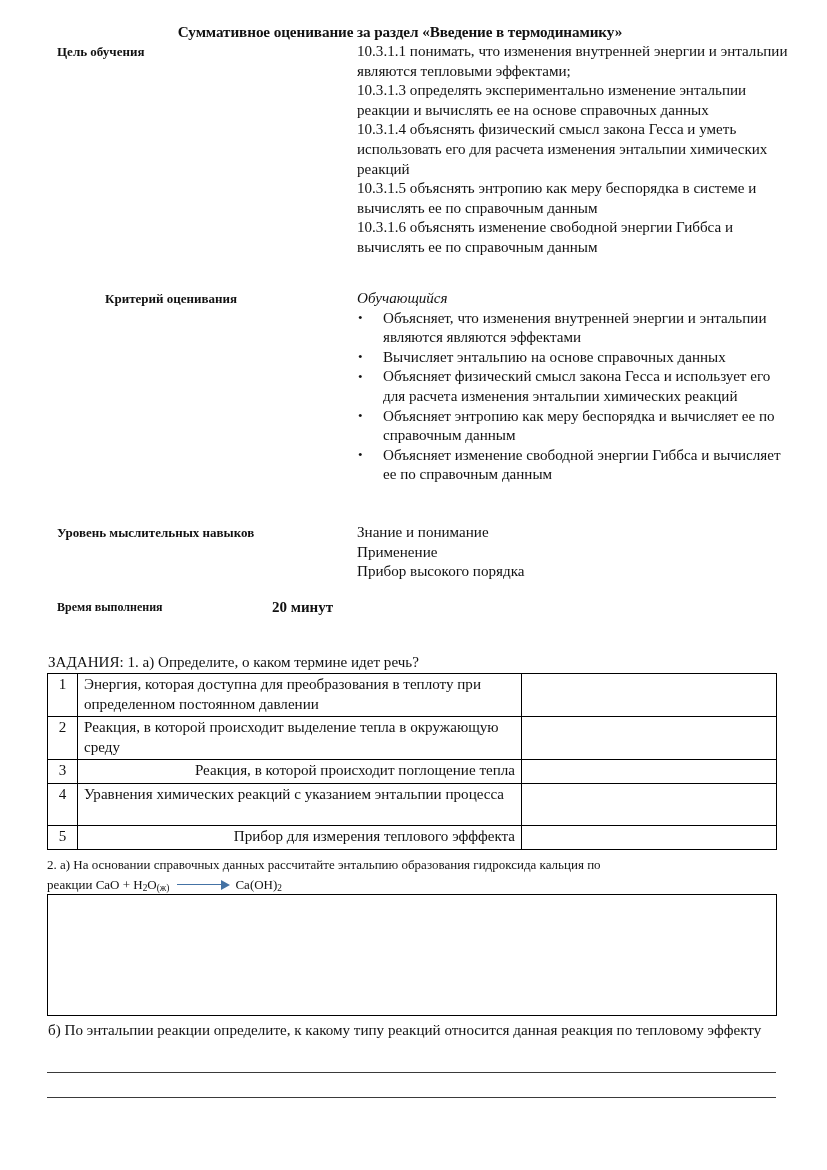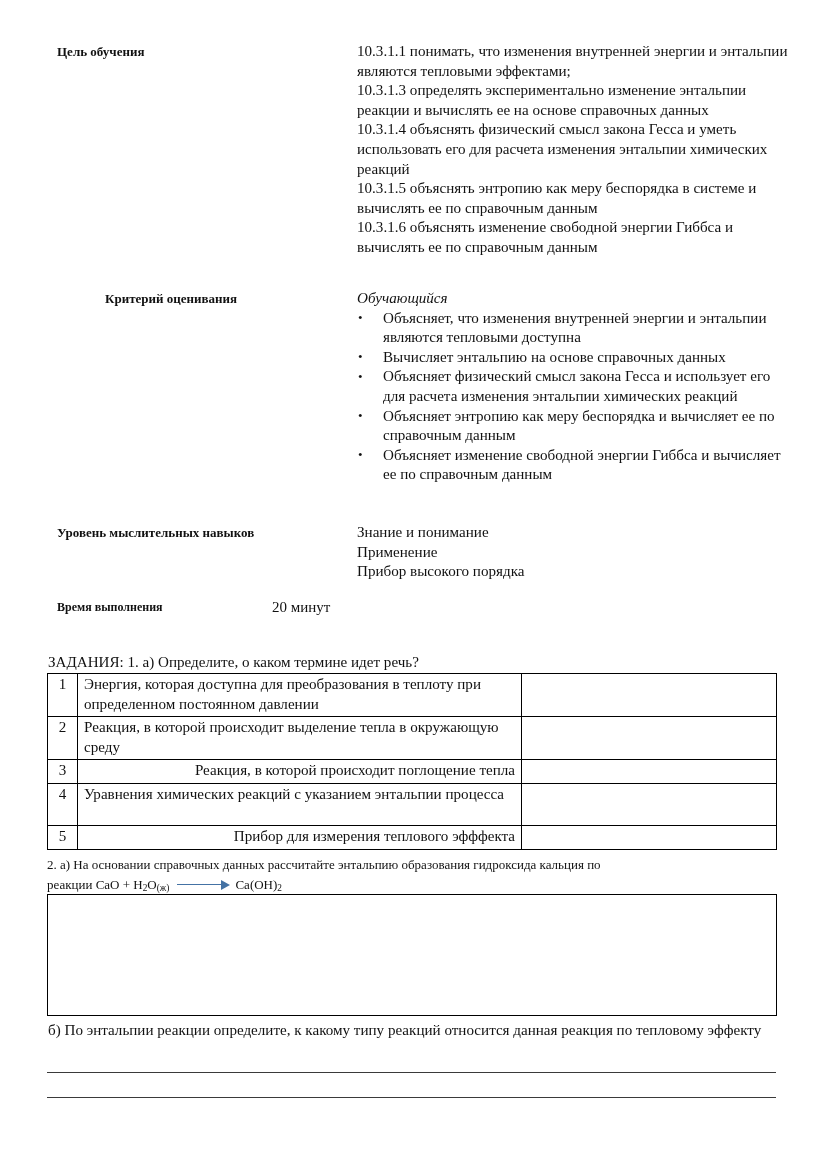--- a/index.html
+++ b/index.html
@@ -85,21 +85,21 @@
     left: 57px;
     top: 598px;
     font-weight: bold;
     font-size: 12px;
     line-height: 19.6px;
   }
   .time-value {
     position: absolute;
     left: 272px;
     top: 598px;
-    font-weight: normal;
+    font-weight: bold;
     font-size: 15px;
     line-height: 19.6px;
   }
 
   
   .task1-head {
     position: absolute;
     left: 48px;
     top: 653px;
     font-size: 15.1px;
@@ -207,35 +207,36 @@
     border-top: 1.4px solid #3a3a3a;
   }
   .rule.r1 { top: 1072px; }
   .rule.r2 { top: 1097px; }
 </style>
 </head>
 <body>
 
 <div class="page">
 
+  <div class="doc-title">Суммативное оценивание за раздел «Введение в термодинамику»</div>
 
   <div class="spec-label" style="top:42px;">Цель обучения</div>
   <div class="spec-value" style="top:42px;">
     <span class="ln">10.3.1.1 понимать, что изменения внутренней энергии и энтальпии являются тепловыми эффектами;</span>
     <span class="ln">10.3.1.3 определять экспериментально изменение энтальпии реакции и вычислять ее на основе справочных данных</span>
     <span class="ln">10.3.1.4 объяснять физический смысл закона Гесса и уметь использовать его для расчета изменения энтальпии химических реакций</span>
     <span class="ln">10.3.1.5 объяснять энтропию как меру беспорядка в системе и вычислять ее по справочным данным</span>
     <span class="ln">10.3.1.6 объяснять изменение свободной энергии Гиббса и вычислять ее по справочным данным</span>
   </div>
 
   <div class="spec-label" style="top:289px;margin-left:48px;">Критерий оценивания</div>
   <div class="spec-value" style="top:289px;">
     <span class="ln italic">Обучающийся</span>
     <ul class="crit">
-      <li>Объясняет, что изменения внутренней энергии и энтальпии являются тепловыми доступна</li>
+      <li>Объясняет, что изменения внутренней энергии и энтальпии являются являются эффектами</li>
       <li>Вычисляет энтальпию на основе справочных данных</li>
       <li>Объясняет физический смысл закона Гесса и использует его для расчета изменения энтальпии химических реакций</li>
       <li>Объясняет энтропию как меру беспорядка и вычисляет ее по справочным данным</li>
       <li>Объясняет изменение свободной энергии Гиббса и вычисляет ее по справочным данным</li>
     </ul>
   </div>
 
   <div class="spec-label" style="top:523px;">Уровень мыслительных навыков</div>
   <div class="spec-value" style="top:523px;">
     <span class="ln">Знание и понимание</span>

